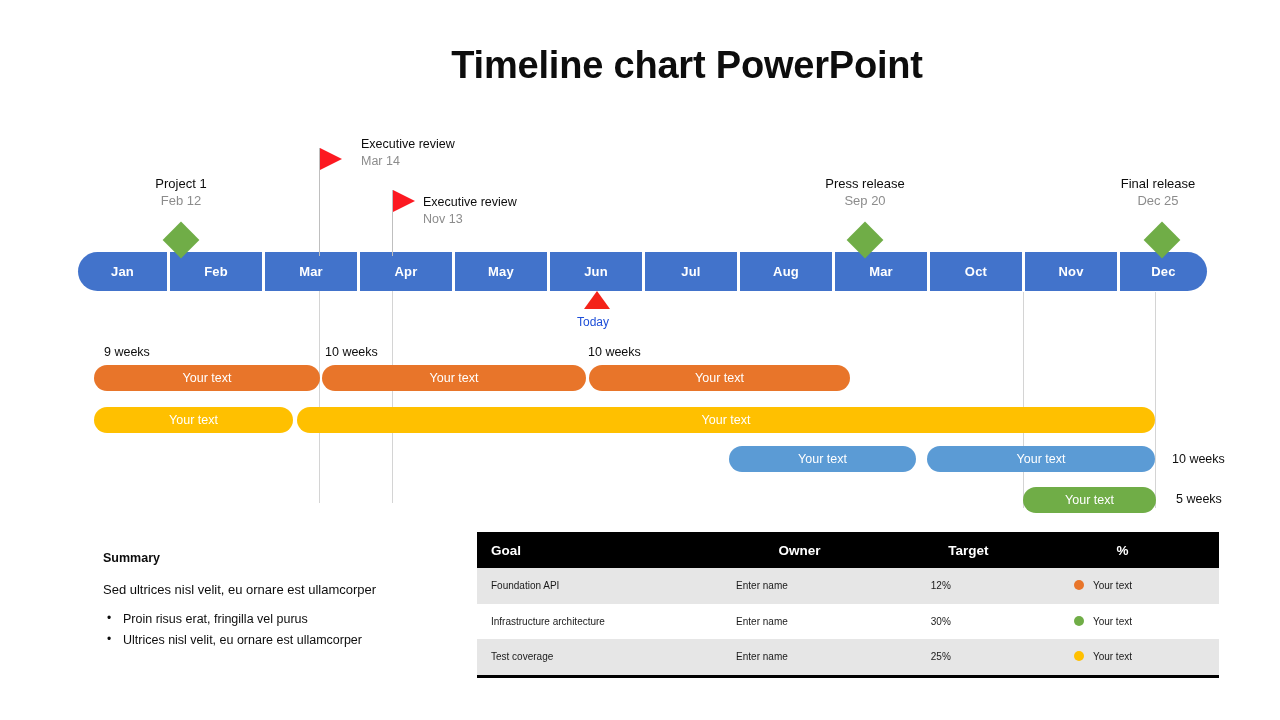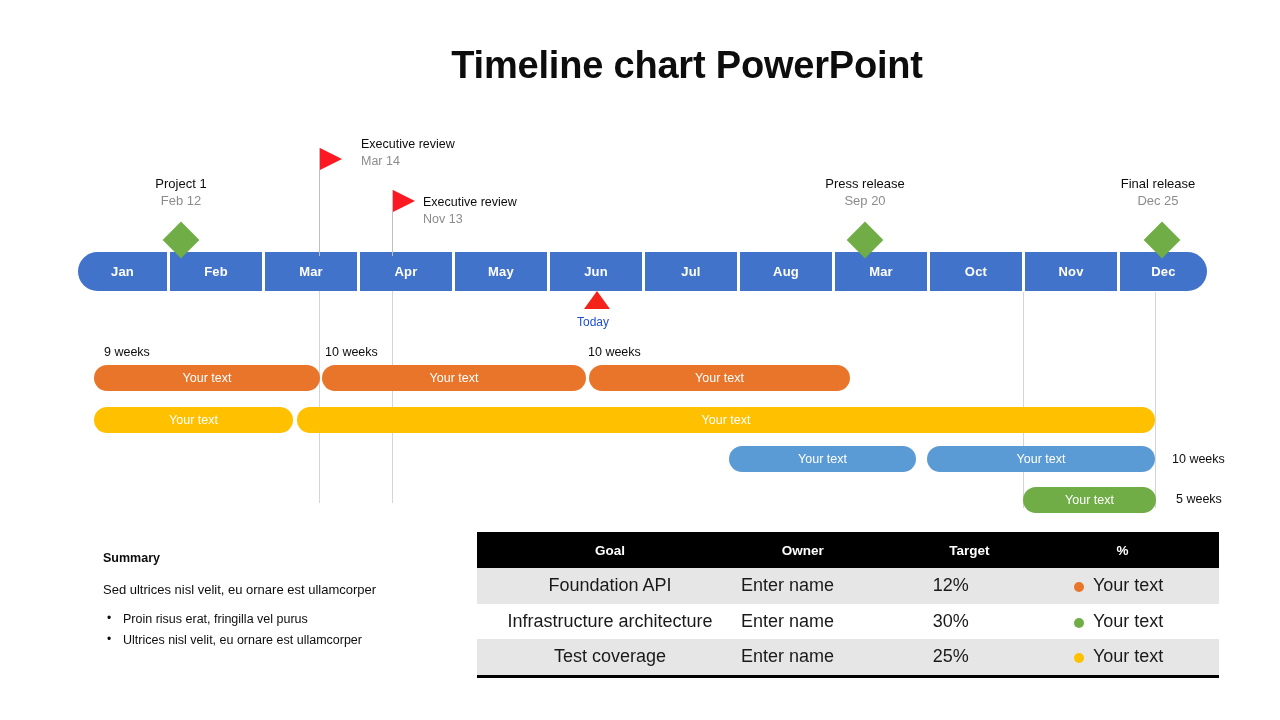--- a/index.html
+++ b/index.html
@@ -84,24 +84,24 @@
   
   .tbl{
     position:absolute;left:477px;top:532px;width:742px;
     border-collapse:collapse;
     font-family:"Liberation Sans","DejaVu Sans",sans-serif;
   }
   .tbl th{
     background:#000000;color:#ffffff;font-size:13.5px;font-weight:bold;
     height:36px;padding:0;
   }
-  .tbl td{height:35.5px;padding:0;font-size:18px;color:#1a1a1a;}
+  .tbl td{height:35.5px;padding:0;font-size:10px;color:#1a1a1a;}
   .tbl tr.alt td{background:#e6e6e6;}
   .tbl tr.plain td{background:#ffffff;}
-  .c-goal{width:272px;text-align:center;padding-left:14px !important;}
+  .c-goal{width:272px;text-align:left;padding-left:14px !important;}
   .c-owner{width:175px;text-align:left;}
   .c-target{width:122px;text-align:left;}
   .c-pct{width:173px;text-align:left;}
   .tbl th.c-owner{text-align:center;padding-right:40px;}
   .tbl th.c-target{text-align:center;padding-right:24px;}
   .tbl th.c-pct{text-align:center;padding-right:20px;}
   .tbl td.c-owner{padding-left:12px;}
   .tbl td.c-target{padding-left:16px;}
   .tbl td.c-pct{padding-left:28px;}
   .dot{display:inline-block;width:10px;height:10px;border-radius:50%;margin-right:9px;vertical-align:-1px;}

